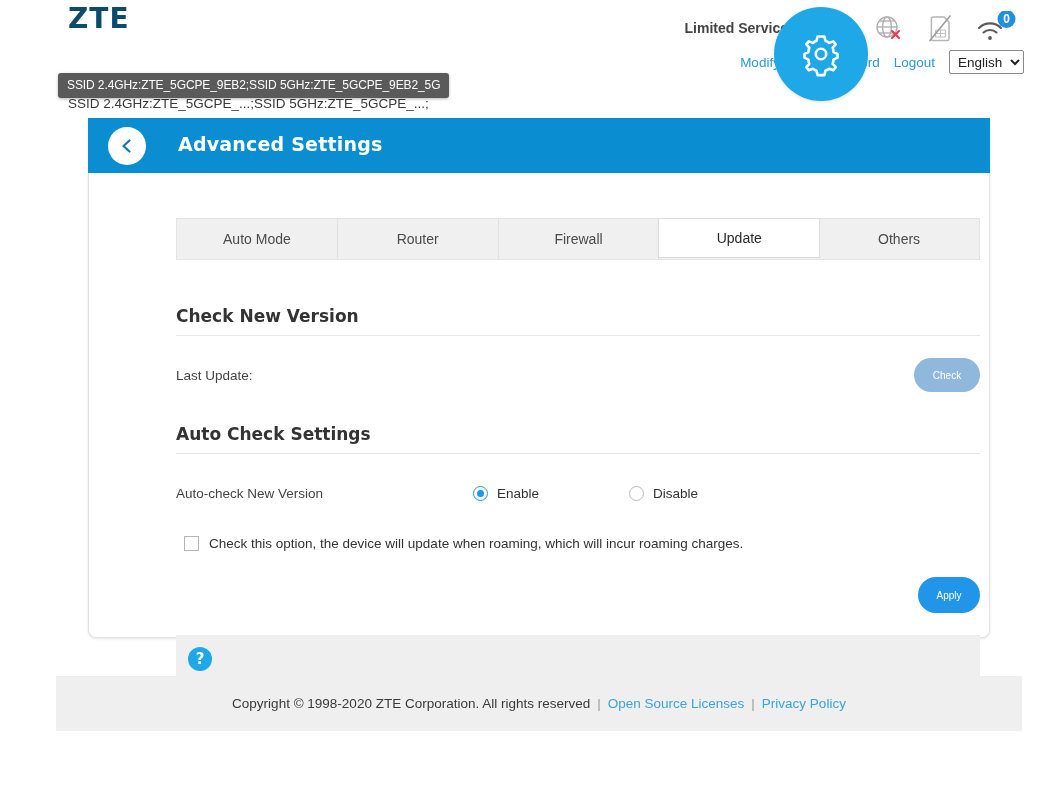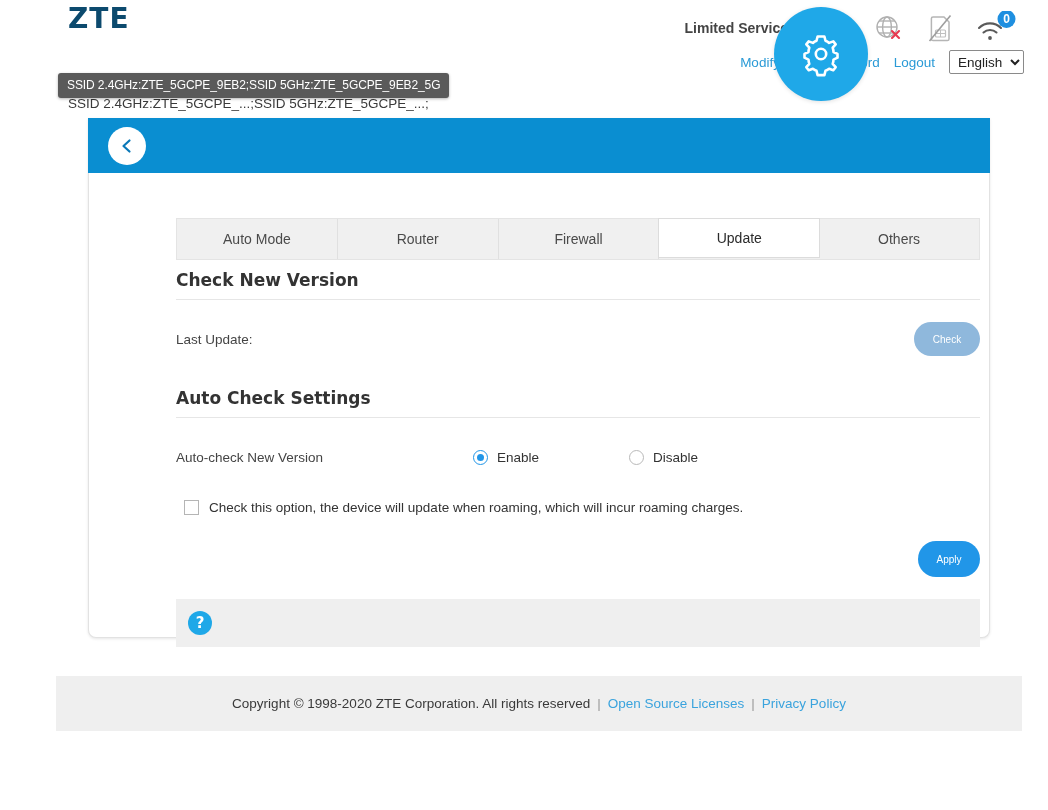--- a/index.html
+++ b/index.html
@@ -204,20 +204,21 @@
     top: 152px;
     width: 804px;
   }
   .section-title {
     font-size: 17px;
     font-weight: bold;
     color: #333333;
     font-family: "DejaVu Sans", sans-serif;
     padding-bottom: 9px;
     border-bottom: 1px solid #e6e6e6;
+    margin-top: 36px;
   }
   .row {
     display: flex;
     align-items: center;
     position: relative;
     min-height: 34px;
   }
   .row-label {
     font-size: 13.5px;
     color: #444444;
@@ -451,20 +452,21 @@
     </div>
   </div>
 </div>
 
 <div class="card-header">
   <div class="back-btn">
     <svg width="18" height="18" viewBox="0 0 18 18">
       <polyline points="11.5,3.5 5.5,9 11.5,14.5" fill="none" stroke="#0a78b8" stroke-width="2.2" stroke-linecap="round" stroke-linejoin="round"></polyline>
     </svg>
   </div>
+  <div class="card-title">Advanced Settings</div>
 </div>
 
 <div class="gear-circle">
   <svg width="50" height="50" viewBox="0 0 50 50">
     <path d="M25 7.5 l3.4 0 1.1 4.3 a14 14 0 0 1 3.6 2.1 l4.2 -1.5 2.4 3 -3 3.3
              a14 14 0 0 1 0.8 4.3 l4 1.9 0 3.8 -4 1.9 a14 14 0 0 1 -0.8 4.3 l3 3.3
              -2.4 3 -4.2 -1.5 a14 14 0 0 1 -3.6 2.1 l-1.1 4.3 -3.4 0 -3.4 0 -1.1 -4.3
              a14 14 0 0 1 -3.6 -2.1 l-4.2 1.5 -2.4 -3 3 -3.3 a14 14 0 0 1 -0.8 -4.3
              l-4 -1.9 0 -3.8 4 -1.9 a14 14 0 0 1 0.8 -4.3 l-3 -3.3 2.4 -3 4.2 1.5
              a14 14 0 0 1 3.6 -2.1 l1.1 -4.3 z" fill="none" stroke="#ffffff" stroke-width="2.6" stroke-linejoin="round"></path>

